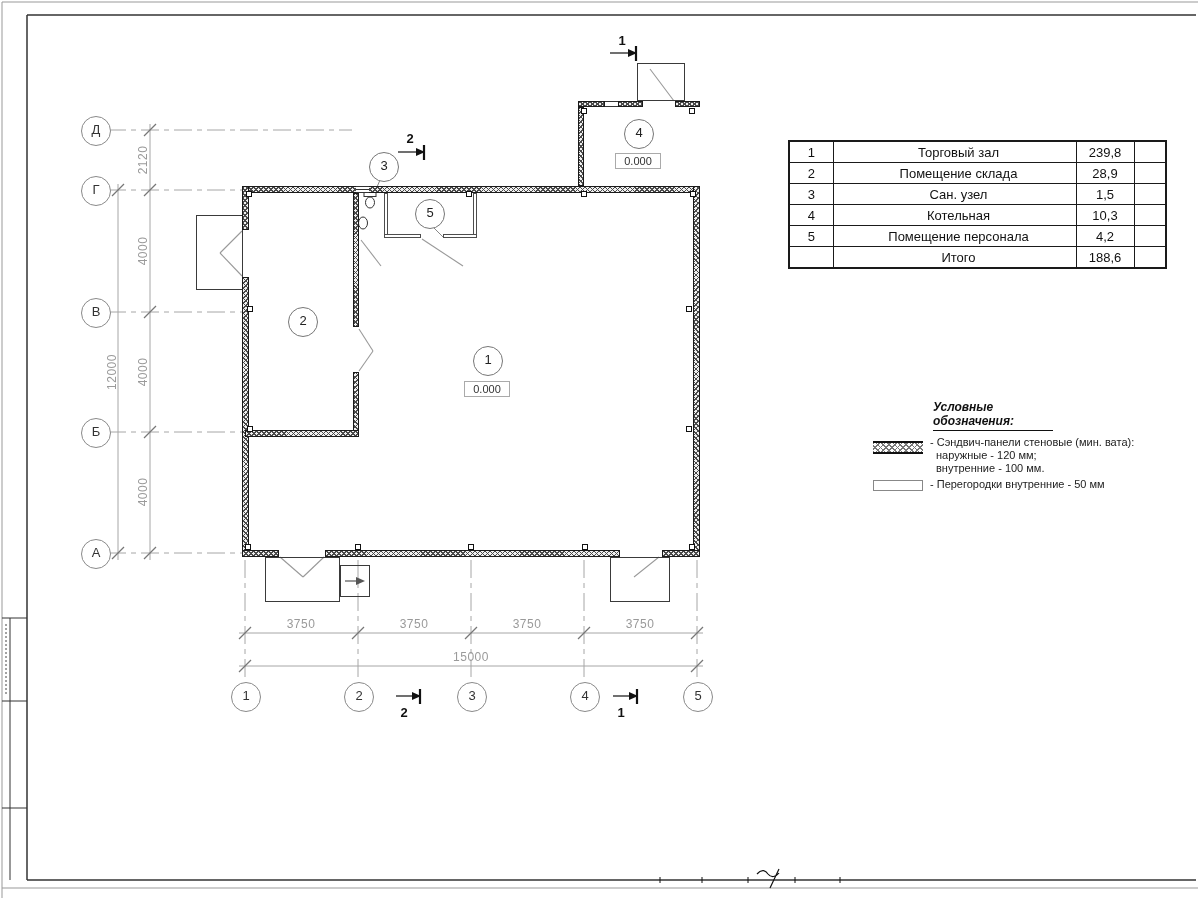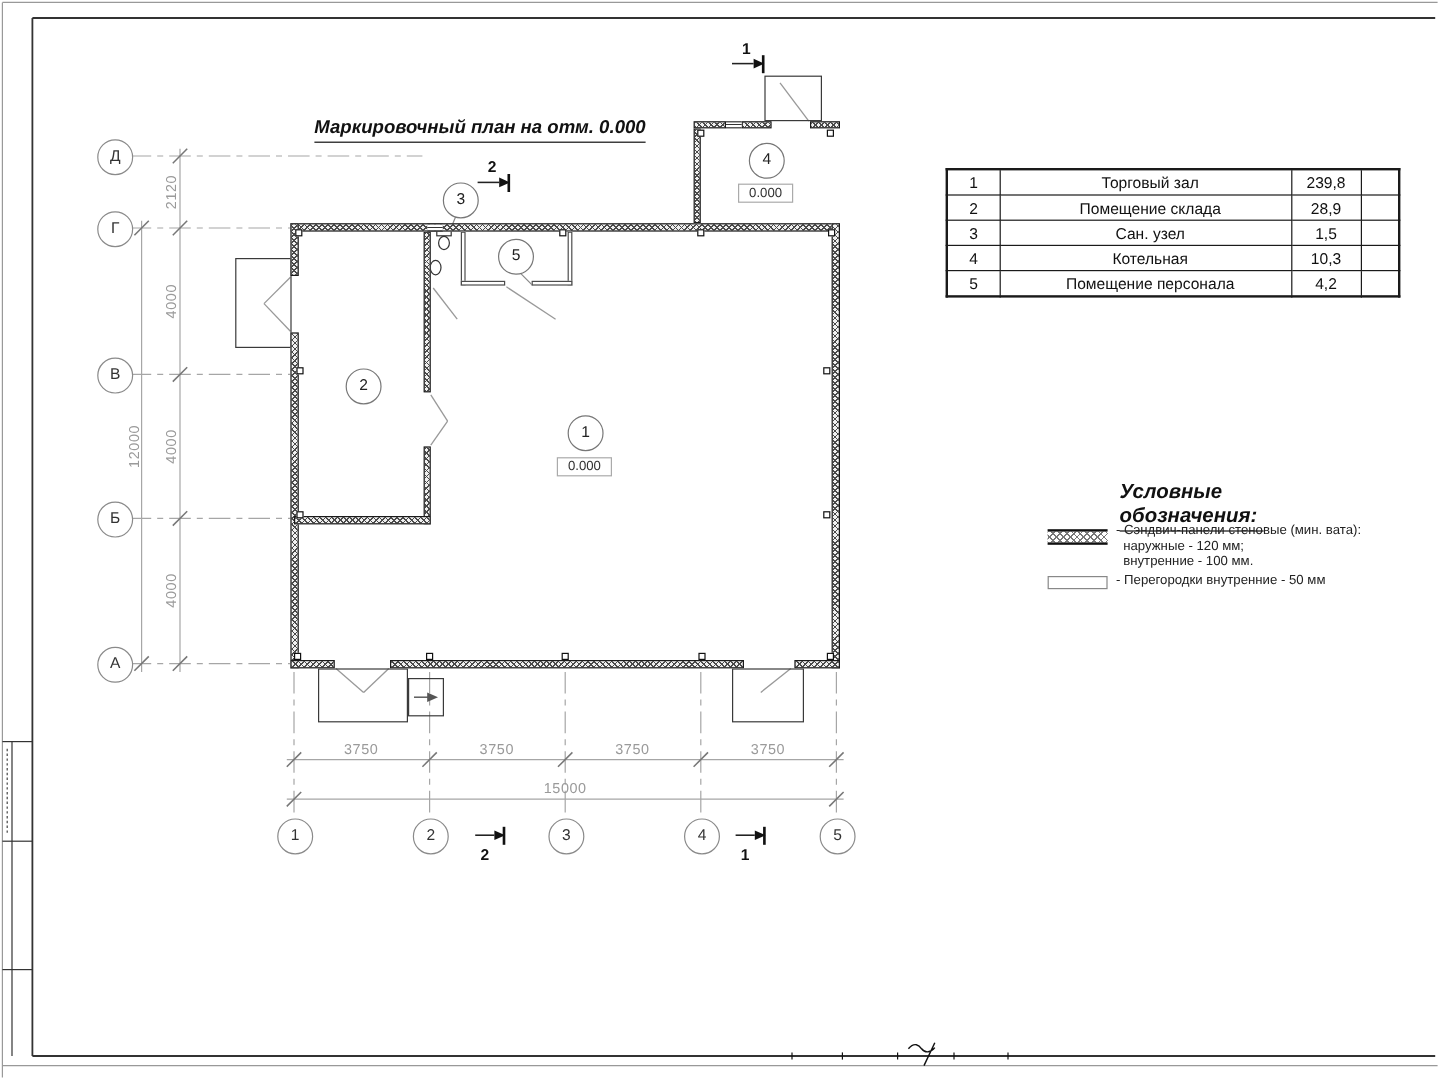--- a/index.html
+++ b/index.html
@@ -190,24 +190,21 @@
   <div class="colmark" style="left:686px;top:306px;"></div>
   <div class="colmark" style="left:686px;top:426px;"></div>
   <div class="colmark" style="left:355px;top:544px;"></div>
   <div class="colmark" style="left:468px;top:544px;"></div>
   <div class="colmark" style="left:582px;top:544px;"></div>
   <div class="colmark" style="left:245px;top:544px;"></div>
   <div class="colmark" style="left:689px;top:544px;"></div>
   <div class="colmark" style="left:581px;top:108px;"></div>
   <div class="colmark" style="left:689px;top:108px;"></div>
 
-  <div class="title" style="left:250px;top:98px;width:300px;font-size:15.5px;">
-    <span>Маркировочный план на отм. 0.000</span>
-  </div>
-  <div class="title" style="left:933px;top:400px;width:120px;font-size:17px;text-align:left;">
+  <div class="title" style="left:933px;top:400px;width:120px;font-size:12px;text-align:left;">
     <span>Условные обозначения:</span>
   </div>
 
   <div class="axis-circle" style="left:81px;top:116px;">Д</div>
   <div class="axis-circle" style="left:81px;top:176px;">Г</div>
   <div class="axis-circle" style="left:81px;top:298px;">В</div>
   <div class="axis-circle" style="left:81px;top:418px;">Б</div>
   <div class="axis-circle" style="left:81px;top:539px;">А</div>
   <div class="axis-circle" style="left:231px;top:682px;">1</div>
   <div class="axis-circle" style="left:344px;top:682px;">2</div>
@@ -270,20 +267,26 @@
       <td class="nm">Котельная</td>
       <td>10,3</td>
       <td></td>
     </tr>
     <tr>
       <td>5</td>
       <td class="nm">Помещение персонала</td>
       <td>4,2</td>
       <td></td>
     </tr>
+    <tr>
+      <td></td>
+      <td class="nm">Итого</td>
+      <td>188,6</td>
+      <td></td>
+    </tr>
   </tbody>
     </table>
 
   <div class="abs" style="left:873px;top:441px;width:50px;height:13px;z-index:5;box-sizing:border-box;
               border-top:2px solid #111;border-bottom:2px solid #111;
               background-image:repeating-linear-gradient(45deg,#777 0 1px,transparent 1px 4px),
                                repeating-linear-gradient(135deg,#777 0 1px,transparent 1px 4px);"></div>
   <div class="legend-text" style="left:930px;top:436px;">- Сэндвич-панели стеновые (мин. вата):</div>
   <div class="legend-text" style="left:936px;top:449px;">наружные - 120 мм;</div>
   <div class="legend-text" style="left:936px;top:462px;">внутренние - 100 мм.</div>

